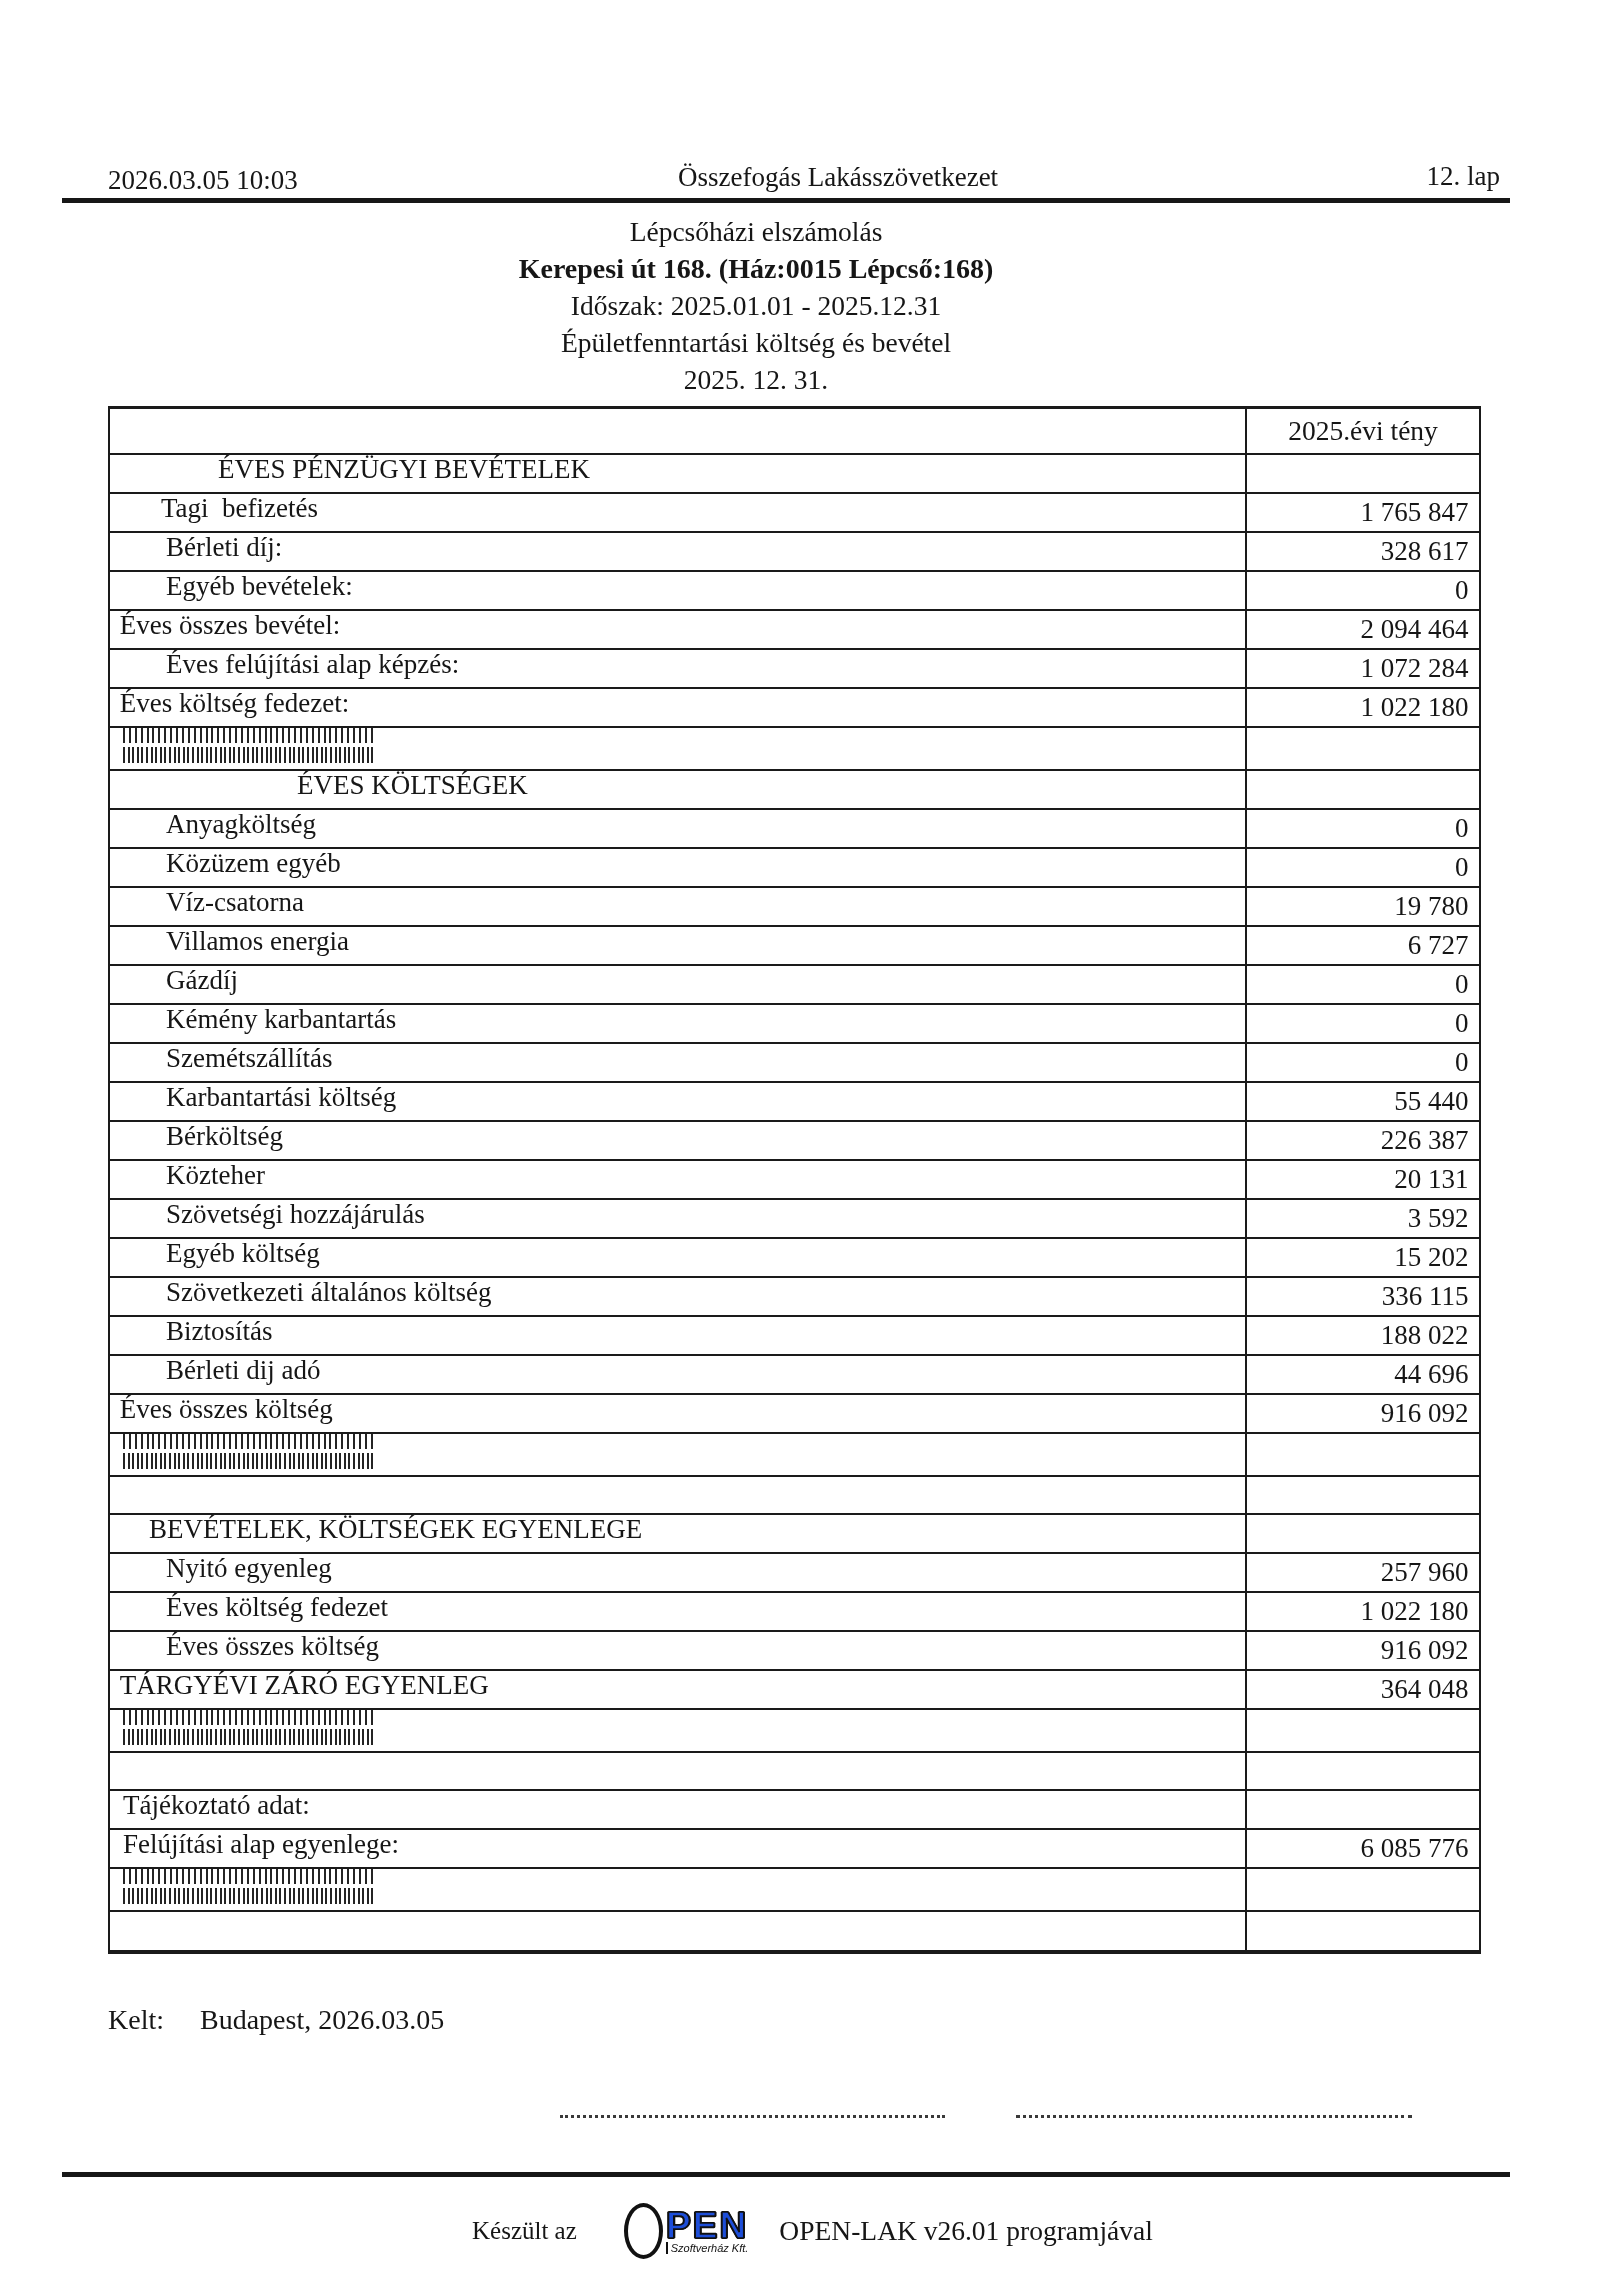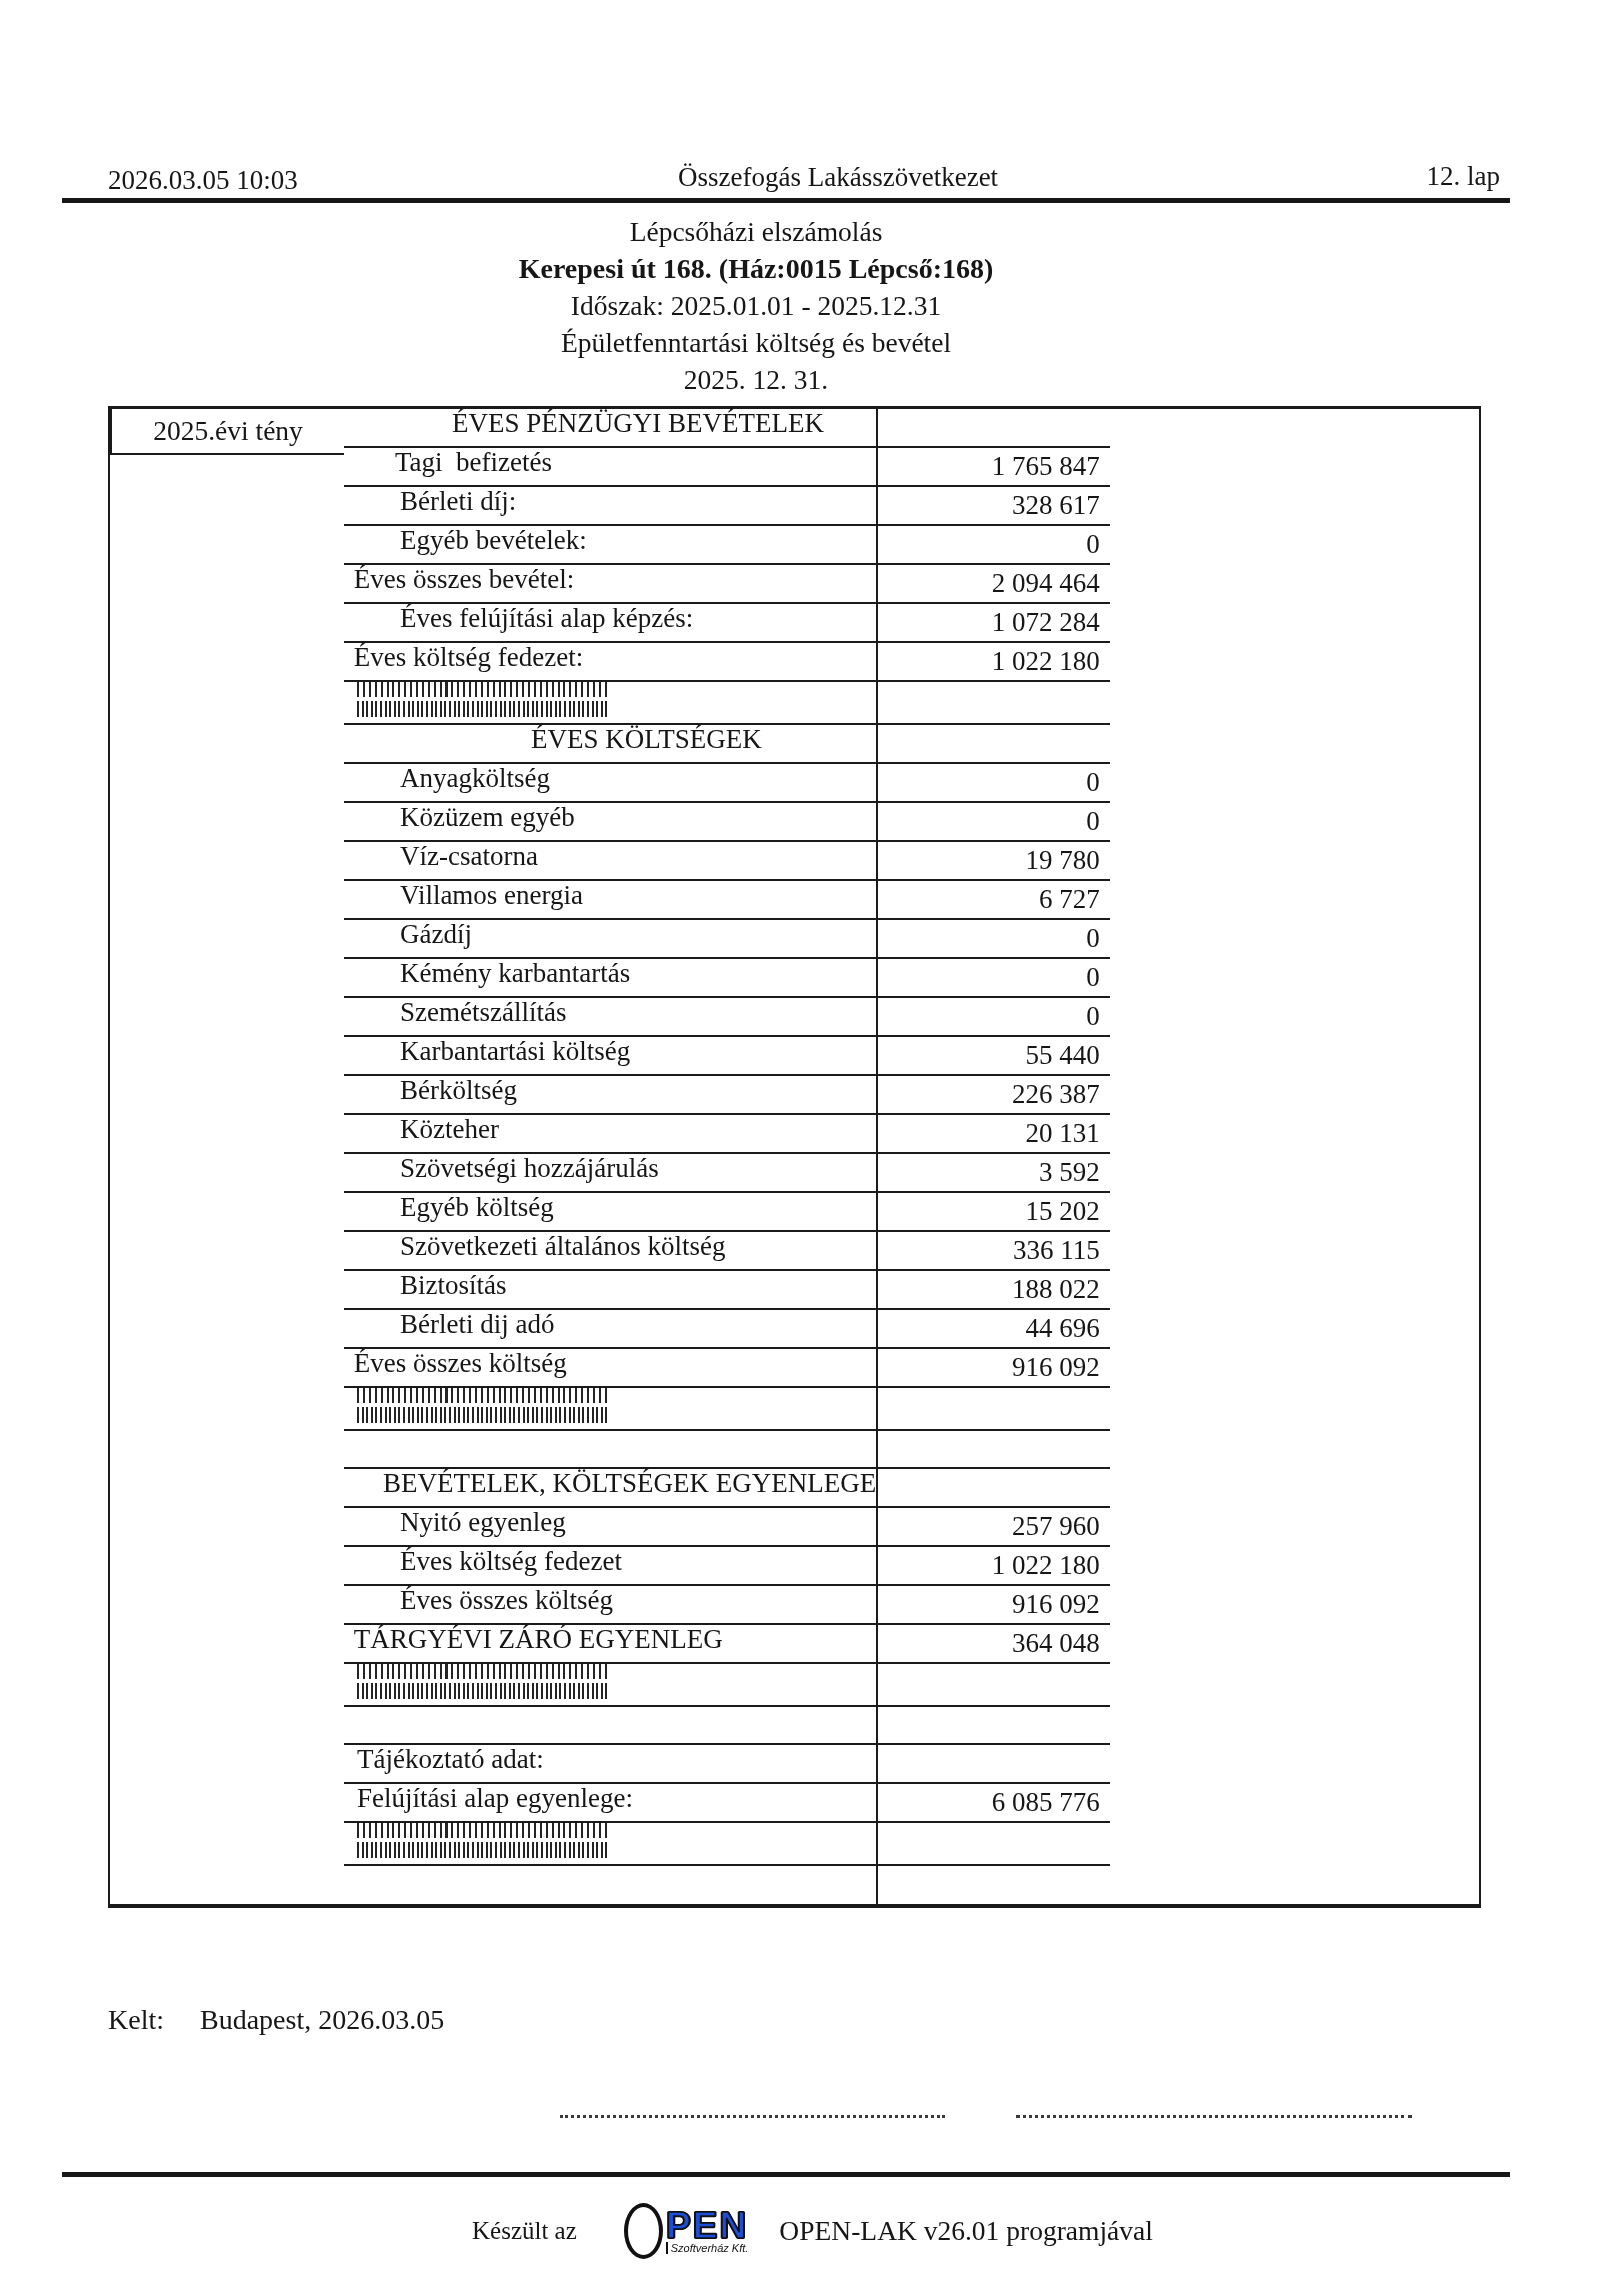--- a/index.html
+++ b/index.html
@@ -23,21 +23,21 @@
 
   
   .title-block{position:absolute;top:213px;left:0;width:1512px;text-align:center;}
   .title-line{font-size:27.5px;line-height:37px;}
   .title-line.bold{font-weight:bold;font-size:28px;}
 
   
   .report-table{
     position:absolute;top:406px;left:108px;width:1373px;
     border:2.6px solid #1a1a1a;border-top-width:3.9px;border-bottom-width:4.6px;
-    display:flex;flex-direction:row;
+    display:flex;flex-direction:column;
   }
   .trow{display:flex;height:39px;border-bottom:2px solid #1a1a1a;}
   .trow.header-row{height:46px;}
   .trow.hatch{height:43px;}
   .trow.empty{height:38px;}
   #table-body .trow:last-child{border-bottom:none;}
   .tlabel{
     flex:1;display:flex;align-items:flex-end;
     padding-bottom:7px;font-size:27px;white-space:pre;overflow:hidden;
   }

